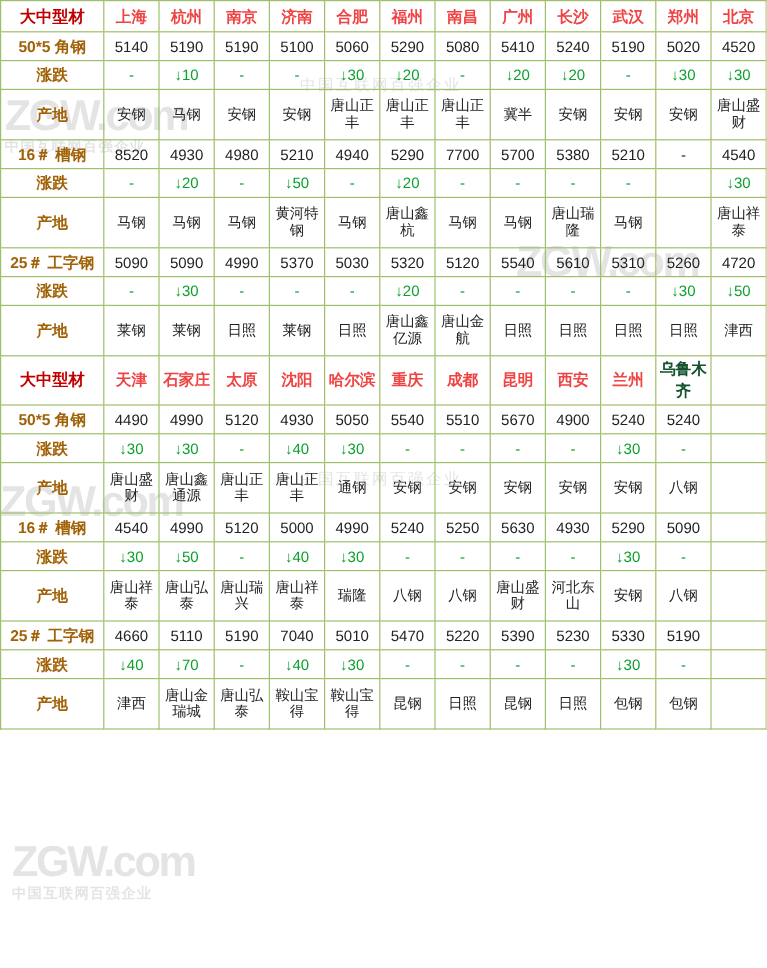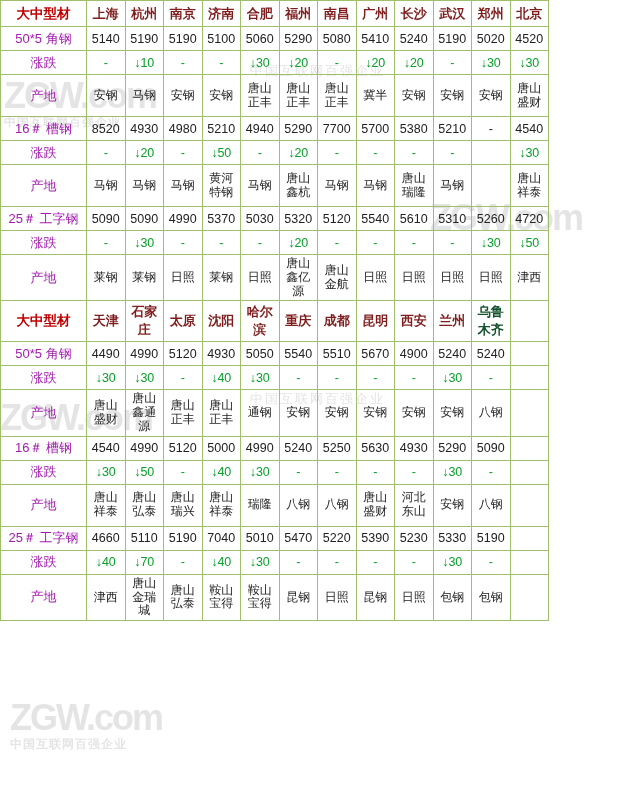--- a/index.html
+++ b/index.html
@@ -42,49 +42,49 @@
     font-size: 13px;
     letter-spacing: 2px;
     white-space: nowrap;
     pointer-events: none;
     z-index: 0;
   }
   table {
     position: relative;
     z-index: 2;
     border-collapse: collapse;
-    width: 549px;
+    width: 639px;
     table-layout: fixed;
   }
   td {
     border: 1px solid #9fbf6a;
     text-align: center;
     vertical-align: middle;
     font-size: 12.5px;
     color: #222;
     padding: 2px 1px;
     height: 24px;
     background: transparent;
   }
   tr.header td {
     color: #c00000;
     font-weight: bold;
     font-size: 13.5px;
     height: 26px;
   }
   tr.header td.city {
-    color: #7f1d1d;
+    color: #ef4444;
     font-weight: bold;
     font-size: 13px;
   }
   tr.header td.city.red { color: #14532d; }
   td.rowlabel {
-    font-weight: normal;
+    font-weight: bold;
     font-size: 13px;
-    color: #a21caf;
+    color: #a16207;
   }
   td.change { color: #0aa02c; font-weight: normal; }
   td.origin { font-size: 12px; line-height: 1.15; }
   td.tall { height: 42px; }
 </style>
 </head>
 <body>
 
 <div id="page">
 

